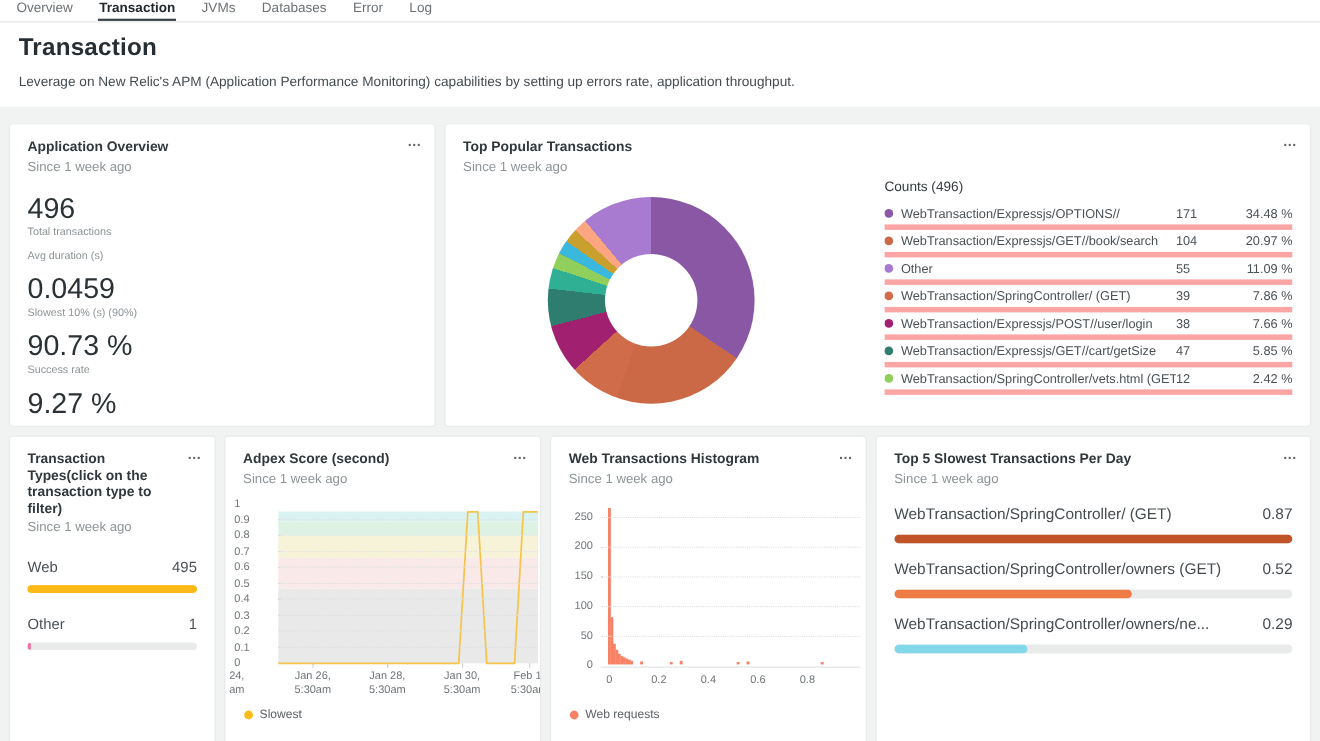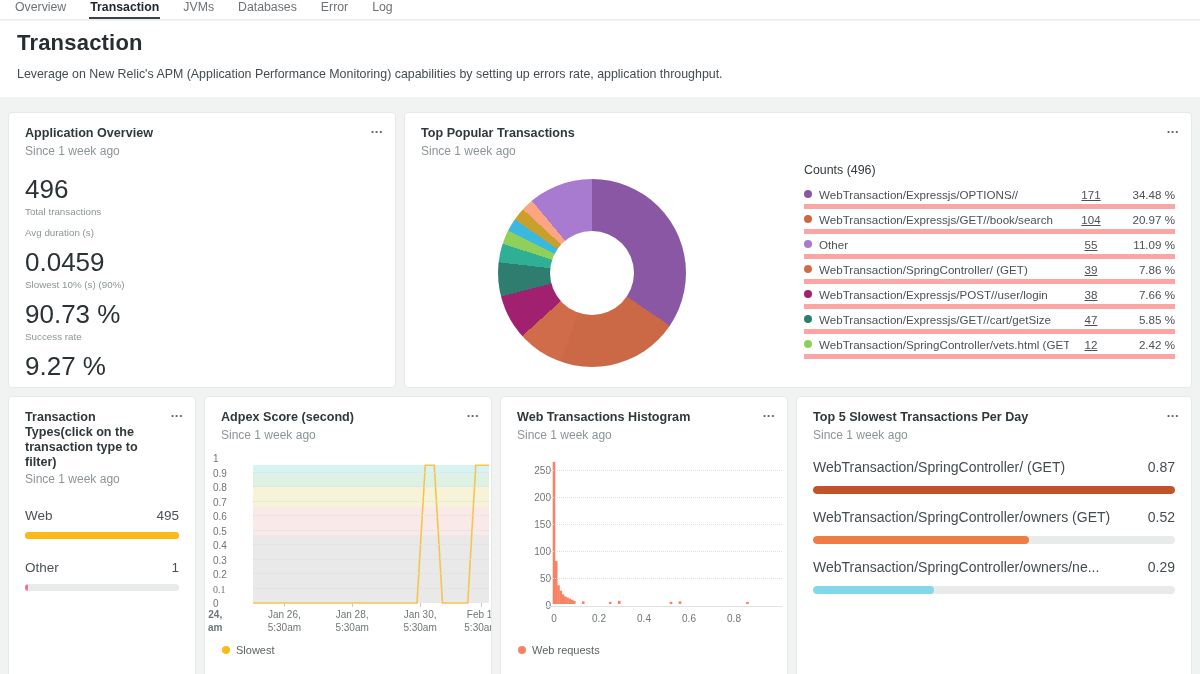--- a/index.html
+++ b/index.html
@@ -44,21 +44,21 @@
   .donut{position:absolute;left:93px;top:66px;width:188px;height:188px;border-radius:50%;cursor:pointer;}
   .donut::after{content:"";position:absolute;left:50%;top:50%;width:84px;height:84px;
     background:#fff;border-radius:50%;transform:translate(-50%,-50%);}
   
   .tp-legend{position:absolute;left:399px;top:50px;right:16px;height:217px;overflow:hidden;}
   .tp-title{font-size:12.4px;color:#333a3e;margin-bottom:7px;}
   .tp-row{display:flex;align-items:center;height:25px;border-bottom:5px solid #fca5a5;
     font-size:11.6px;color:#4a5156;cursor:pointer;}
   .tp-dot{width:8px;height:8px;border-radius:50%;margin-right:7px;flex:none;}
   .tp-name{flex:1;white-space:nowrap;overflow:hidden;}
-  .tp-count{width:44px;text-align:center;flex:none;text-decoration:underline;}
+  .tp-count{width:44px;text-align:left;flex:none;}
   .tp-pct{width:62px;text-align:right;flex:none;}
   
   .ty-rows{margin-top:22px;}
   .ty-row{margin-bottom:21px;cursor:pointer;}
   .ty-line{display:flex;justify-content:space-between;font-size:13.5px;color:#4a5156;}
   .ty-bar{height:7px;border-radius:4px;margin-top:9px;position:relative;overflow:hidden;}
   .ty-fill{position:absolute;left:0;top:0;bottom:0;border-radius:4px;}
   
   .adpex-plot{position:absolute;left:48px;top:61px;width:236px;height:145px;}
   .band{position:absolute;left:0;right:0;}
@@ -70,21 +70,21 @@
   .adpex-xlab{position:absolute;transform:translateX(-50%);font-size:10px;color:#6f7578;
     text-align:center;line-height:1.25;white-space:nowrap;}
   .adpex-tick{position:absolute;top:206px;width:1px;height:4px;background:#c9cccc;}
   .chart-legend{position:absolute;left:17px;top:247px;display:flex;align-items:center;
     font-size:11px;color:#5c6265;}
   .legend-dot{width:8px;height:8px;border-radius:50%;margin-right:6px;flex:none;}
   
   .hist-plot{position:absolute;left:45px;top:58px;width:236px;height:152px;border-bottom:1px solid #e0e2e2;}
   .hist-grid{position:absolute;left:0;right:0;border-top:1px dotted #dddfdf;}
   .hist-svg{position:absolute;left:0;top:0;width:100%;height:100%;}
-  .hist-ylabels{position:absolute;left:12px;top:58px;width:38px;height:152px;}
+  .hist-ylabels{position:absolute;left:0;top:58px;width:38px;height:152px;}
   .hist-ylab{position:absolute;right:0;transform:translateY(-50%);font-size:10px;color:#6f7578;}
   .hist-xlabels{position:absolute;left:45px;top:216px;width:236px;height:14px;}
   .hist-xlab{position:absolute;transform:translateX(-50%);font-size:10px;color:#6f7578;}
   
   .sl-rows{margin-top:17px;}
   .sl-row{margin-bottom:15px;}
   .sl-line{display:flex;justify-content:space-between;font-size:14px;color:#454c50;}
   .sl-label{white-space:nowrap;overflow:hidden;}
   .sl-value{flex:none;margin-left:12px;}
   .sl-bar{height:8px;background:#e9ebeb;border-radius:4px;margin-top:11px;overflow:hidden;}
@@ -247,21 +247,21 @@
     <div class="adpex-ylabels" id="adpex-ylabels">
         <div class="adpex-ylab" style="top: 0%;">1</div>
         <div class="adpex-ylab" style="top: 10%;">0.9</div>
         <div class="adpex-ylab" style="top: 20%;">0.8</div>
         <div class="adpex-ylab" style="top: 30%;">0.7</div>
         <div class="adpex-ylab" style="top: 40%;">0.6</div>
         <div class="adpex-ylab" style="top: 50%;">0.5</div>
         <div class="adpex-ylab" style="top: 60%;">0.4</div>
         <div class="adpex-ylab" style="top: 70%;">0.3</div>
         <div class="adpex-ylab" style="top: 80%;">0.2</div>
-        <div class="adpex-ylab" style="top: 90%; font-family: Liberation Serif, serif;">0.1</div>
+        <div class="adpex-ylab" style="top: 90%;">0.1</div>
         <div class="adpex-ylab" style="top: 100%;">0</div>
       </div>
     <div class="adpex-plot" id="adpex-plot">
         <div class="band" style="background: rgb(217, 242, 242); bottom: 89%; height: 6%;"></div>
         <div class="band" style="background: rgb(222, 242, 228); bottom: 80%; height: 9%;"></div>
         <div class="band" style="background: rgb(247, 243, 217); bottom: 66%; height: 14%;"></div>
         <div class="band" style="background: rgb(249, 233, 233); bottom: 47%; height: 19%;"></div>
         <div class="band" style="background: rgb(233, 233, 234); bottom: 0%; height: 47%;"></div>
       <svg class="adpex-svg" viewBox="0 0 100 100" preserveAspectRatio="none">
         <polyline id="adpex-line" fill="none" stroke-width="1.6" vector-effect="non-scaling-stroke" points="0,100 69.5,100 73,5 76.8,5 80.3,100 91,100 94.4,5 100,5" stroke="#f6c44b"></polyline>
@@ -270,21 +270,21 @@
         <div class="adpex-grid" style="bottom: 20%;"></div>
         <div class="adpex-grid" style="bottom: 30%;"></div>
         <div class="adpex-grid" style="bottom: 40%;"></div>
         <div class="adpex-grid" style="bottom: 50%;"></div>
         <div class="adpex-grid" style="bottom: 60%;"></div>
         <div class="adpex-grid" style="bottom: 70%;"></div>
         <div class="adpex-grid" style="bottom: 80%;"></div>
         <div class="adpex-grid" style="bottom: 90%;"></div>
       </div>
     <div class="adpex-xlabels" id="adpex-xlabels">
-        <div class="adpex-xlab" style="left: -16%; font-weight: bold;">
+        <div class="adpex-xlab" style="left: -16%;">
           <div>24,</div>
           <div>am</div>
         </div>
         <div class="adpex-xlab" style="left: 13.3%;">
           <div>Jan 26,</div>
           <div>5:30am</div>
         </div>
         <div class="adpex-xlab" style="left: 42%;">
           <div>Jan 28,</div>
           <div>5:30am</div>

